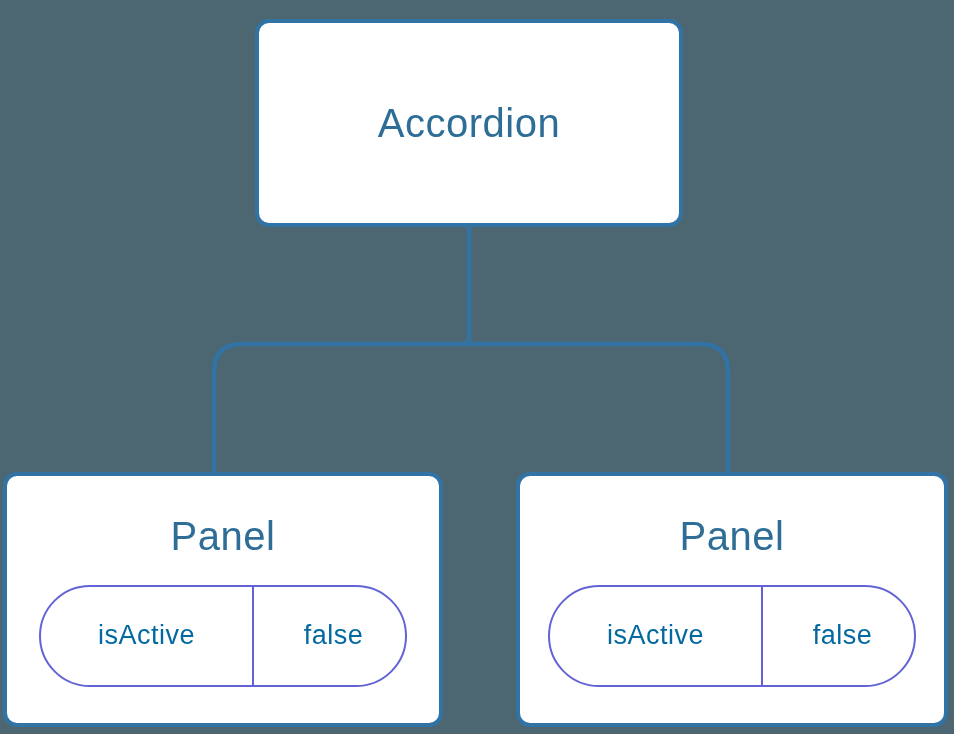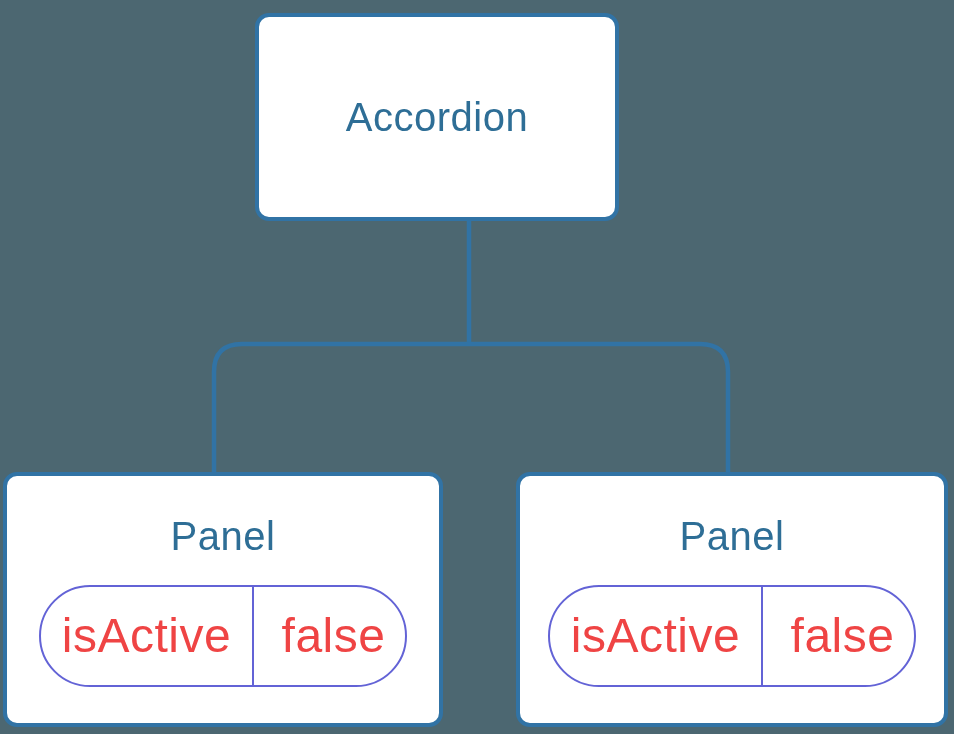--- a/index.html
+++ b/index.html
@@ -41,22 +41,22 @@
   }
   .node-title {
     color: #2e6e96;
     font-size: 40px;
     font-weight: 500;
     letter-spacing: 0.5px;
     line-height: 1.15;
   }
   .node-root {
     left: 255px;
-    top: 13px;
-    width: 364px;
+    top: 19px;
+    width: 428px;
     height: 208px;
   }
   .node-panel-left {
     left: 3px;
     top: 472px;
     width: 440px;
     height: 255px;
     gap: 26px;
   }
   .node-panel-right {
@@ -74,22 +74,22 @@
     border-radius: 999px;
     display: flex;
     align-items: stretch;
     overflow: hidden;
     background: #ffffff;
   }
   .pill-cell {
     display: flex;
     align-items: center;
     justify-content: center;
-    color: #ef4444;
-    font-size: 48px;
+    color: #0369a1;
+    font-size: 27px;
     font-weight: 400;
     letter-spacing: 0.5px;
     text-align: right;
   }
   .pill-key {
     width: 211px;
     border-right: 2.5px solid #6363d6;
   }
   .pill-value {
     flex: 1;

